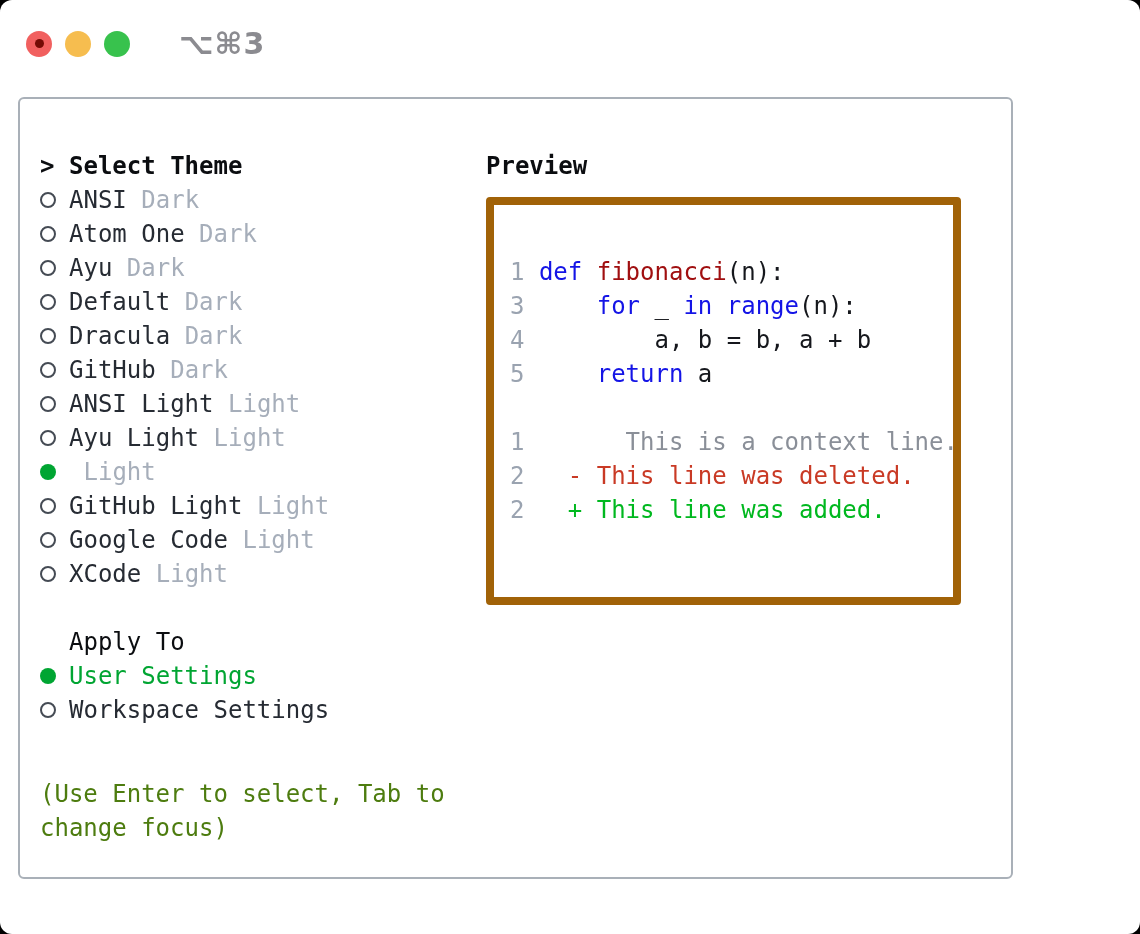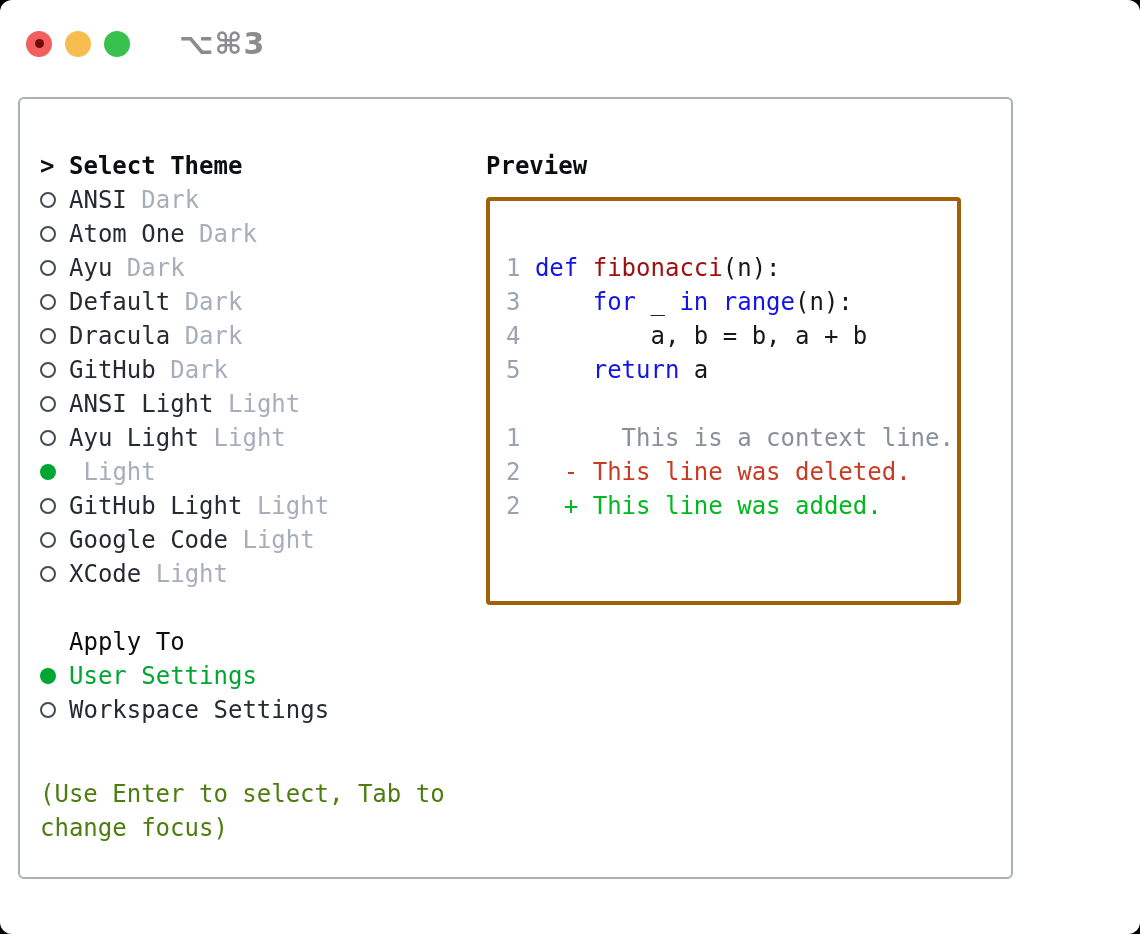--- a/index.html
+++ b/index.html
@@ -61,21 +61,21 @@
     width: 440px; margin-top: 16px;
     font-size: 24px; line-height: 34px; color: #4d7c0f;
   }
 
   
   .preview-title { height: 34px; display: flex; align-items: center;
                    font-size: 24px; font-weight: bold; color: #0b0d10; }
   .preview-box {
     margin-top: 14px;
     width: 475px; height: 408px; box-sizing: border-box;
-    border: 4px solid #a16207; border-radius: 4px;
+    border: 8px solid #a16207; border-radius: 4px;
     padding: 50px 0 0 16px;
     overflow: hidden;
   }
   .cline { min-height: 34px; line-height: 34px; font-size: 24px; white-space: pre; }
   .tok-num   { color: #9aa3b0; }
   .tok-kw    { color: #1414e6; }
   .tok-fn    { color: #a00f10; }
   .tok-plain { color: #15171c; }
   .tok-ctx   { color: #8a8f98; margin-top: 23px; }
   .tok-del   { color: #c93a25; }

